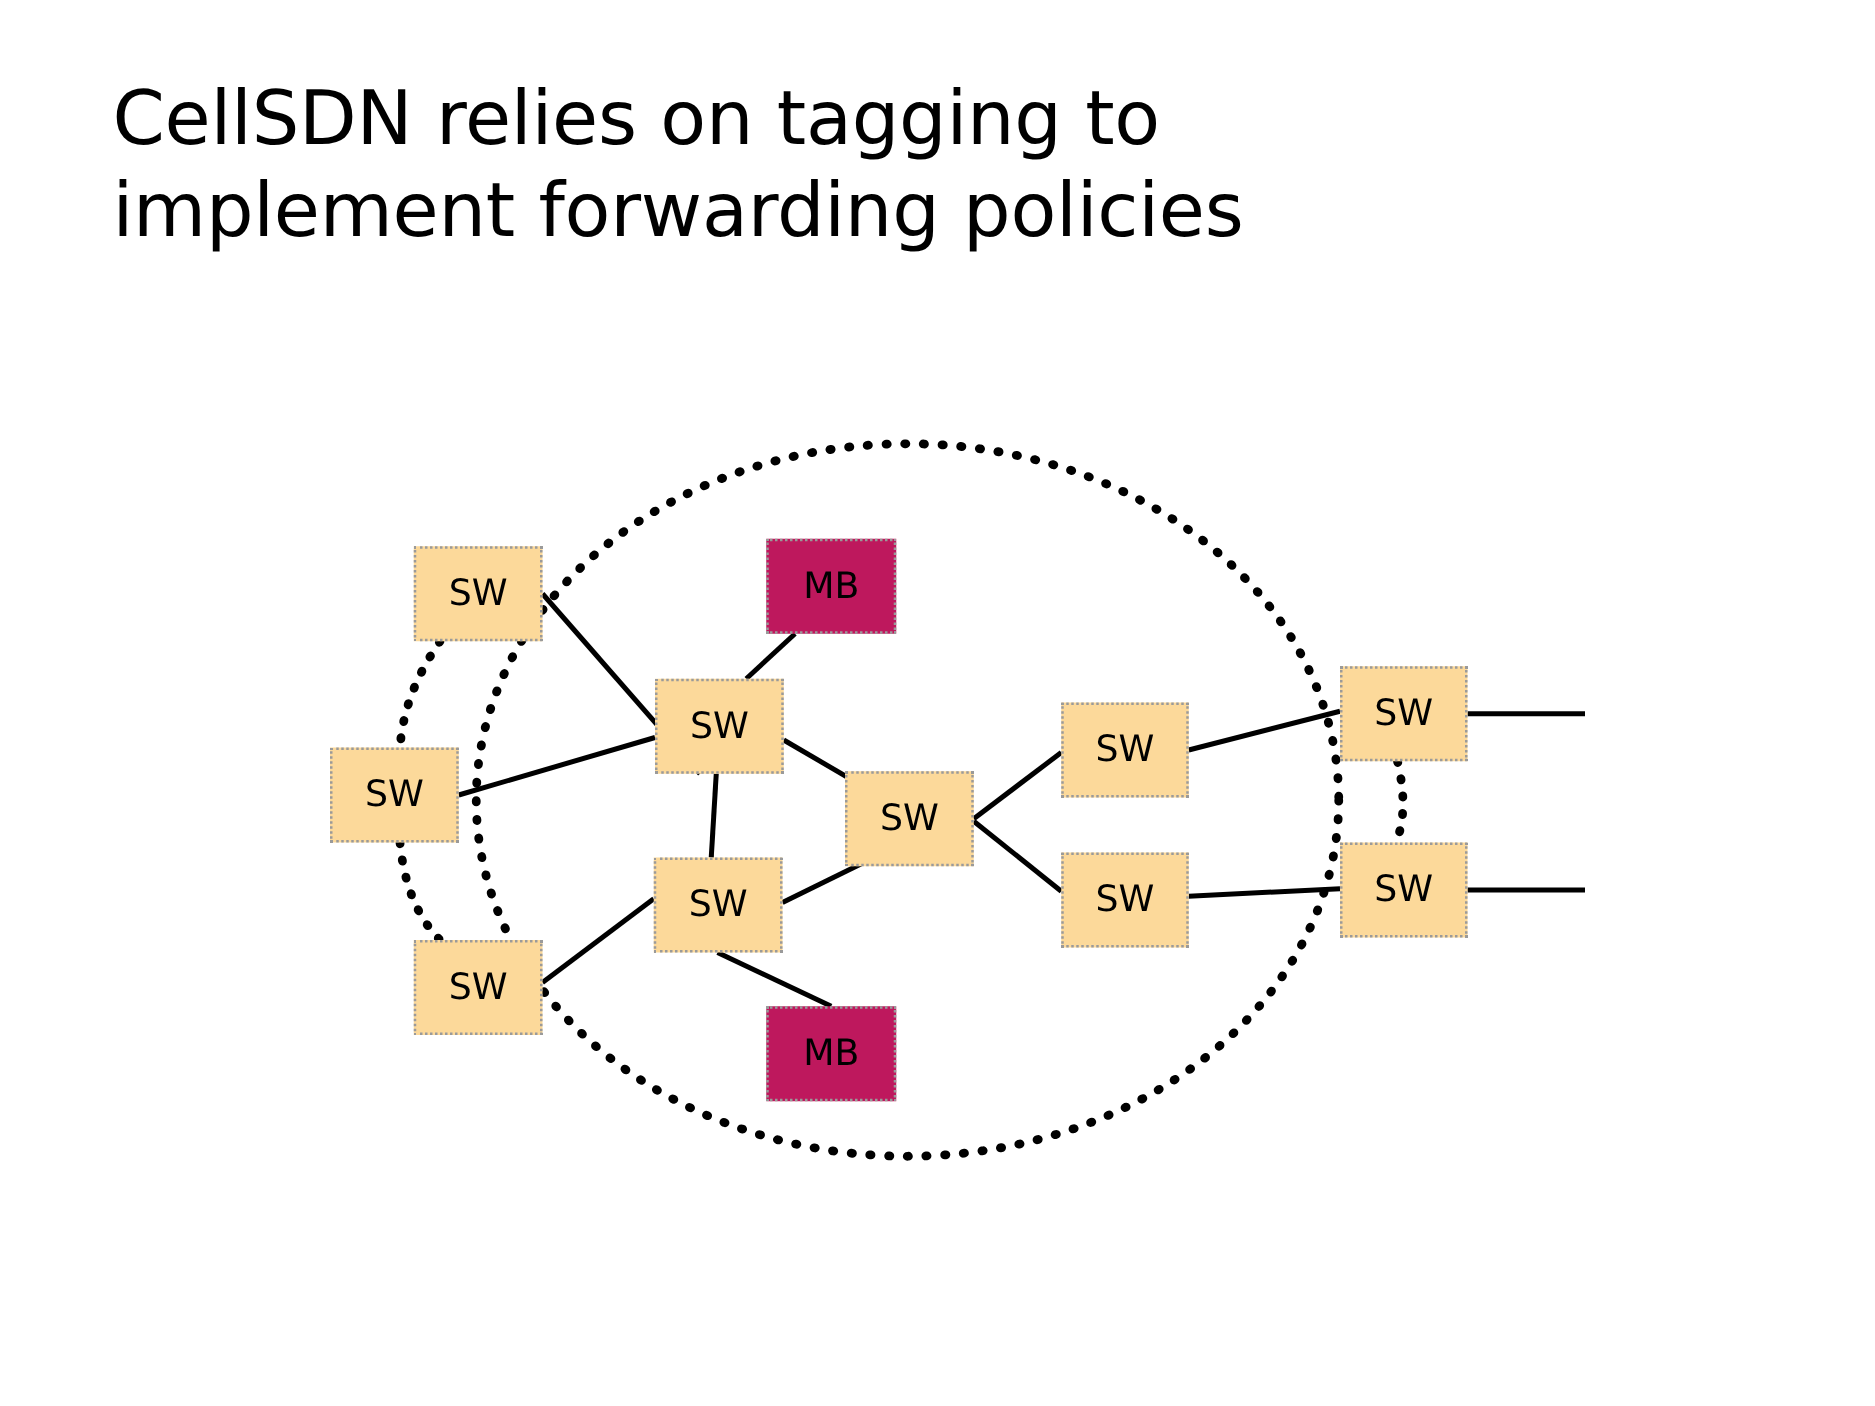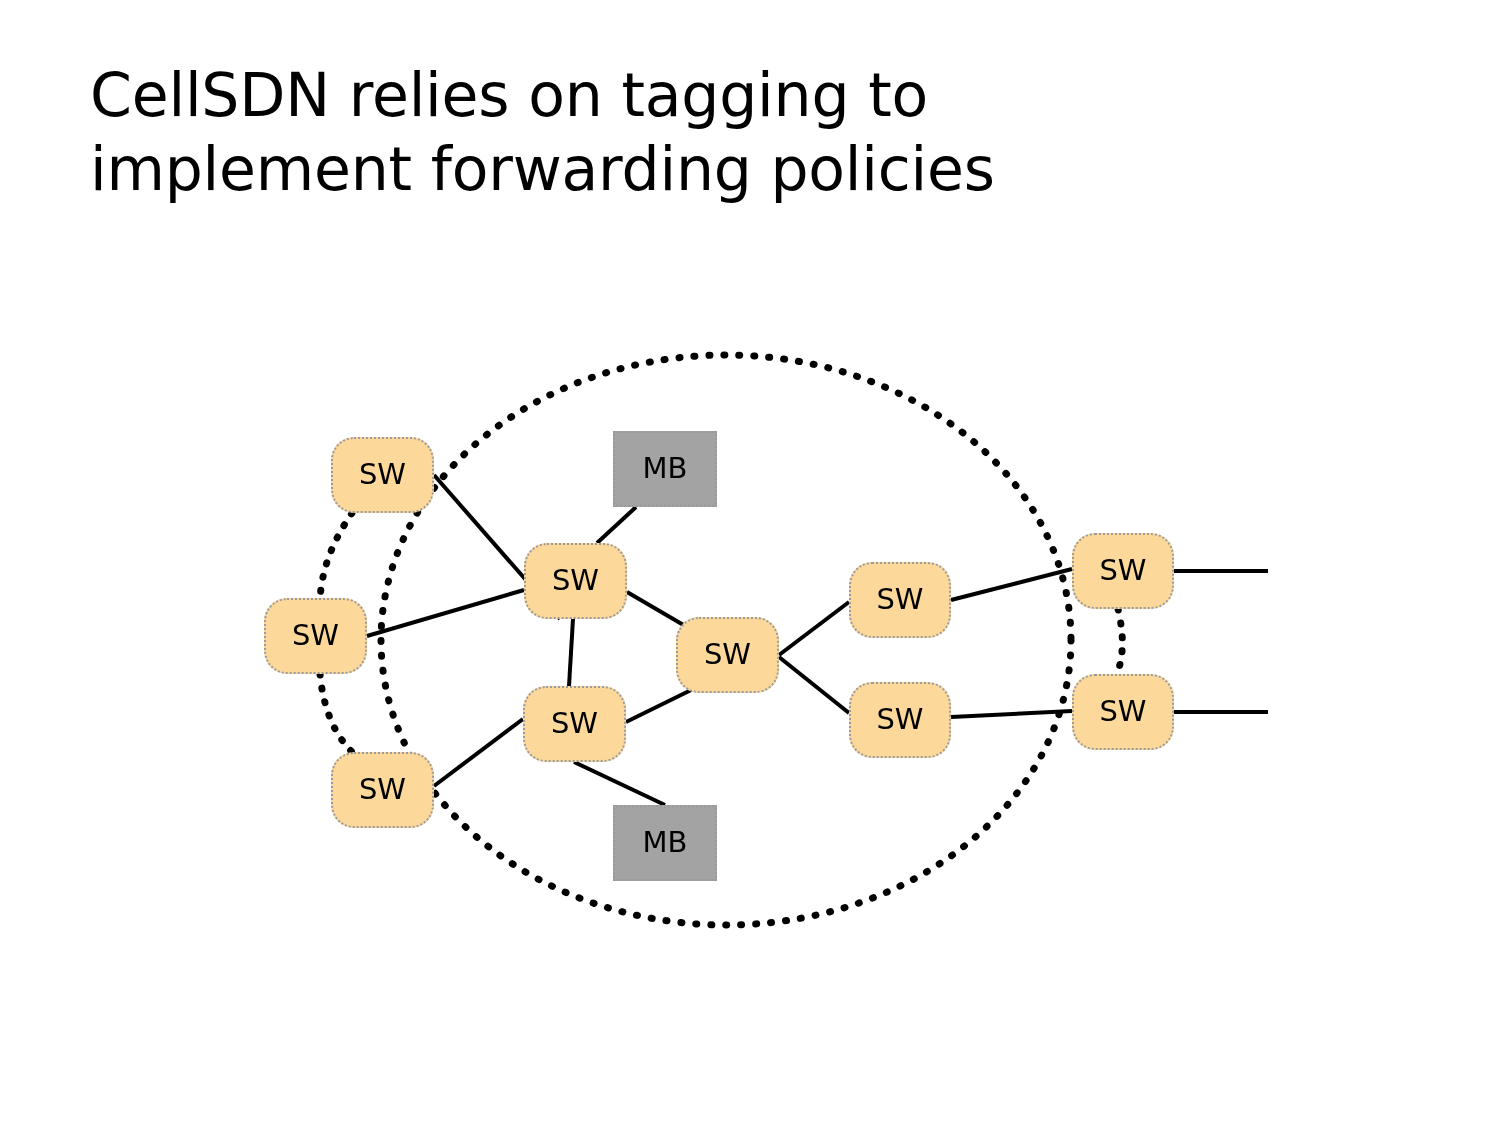--- a/index.html
+++ b/index.html
@@ -49,24 +49,23 @@
     align-items: center;
     justify-content: center;
     font-family: "DejaVu Sans", sans-serif;
     font-size: 29px;
     color: #000000;
     line-height: 1;
     user-select: none;
   }
   .node.sw {
     background: #fcd99a;
-    border-radius: 23px;
   }
   .node.mb {
-    background: #a3a3a3;
+    background: #be185d;
   }
   .node span {
     display: block;
     transform: translateY(-1px);
   }
 </style>
 </head>
 <body>
 
 <div id="slide">

